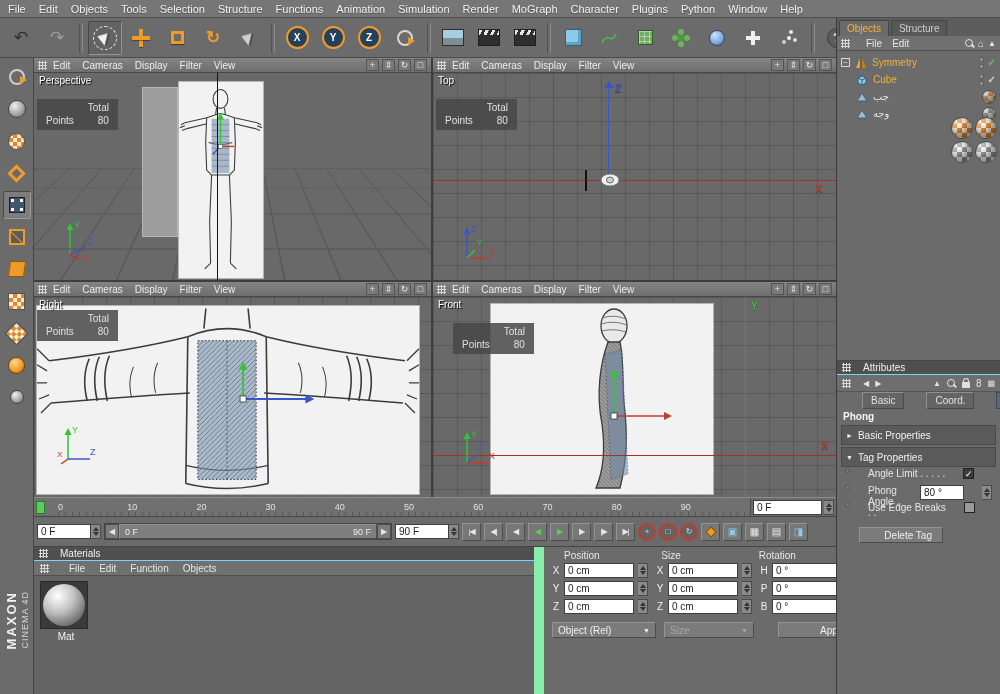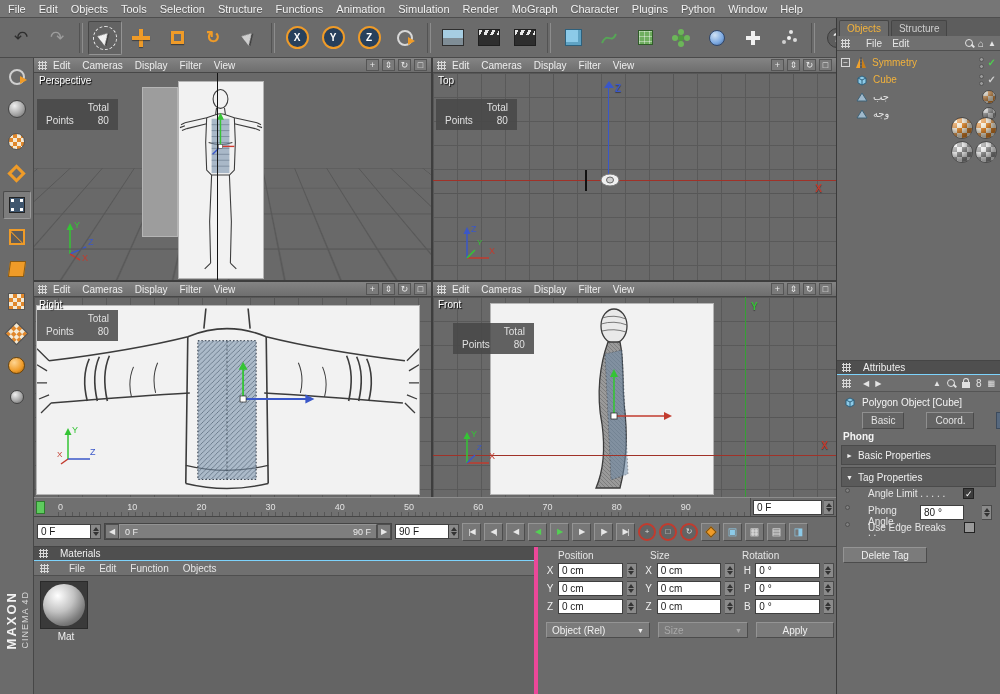--- a/index.html
+++ b/index.html
@@ -94,39 +94,39 @@
 .tl-slider{width:288px;height:17px;background:#5a5a5a;border:1px solid #454545;display:flex;align-items:stretch;flex:none;}
 .tl-arrow{width:14px;display:flex;align-items:center;justify-content:center;background:#7b7b7b;border:1px solid #4e4e4e;font-size:8px;color:#e8e8e8;flex:none;}
 .tl-handle{flex:1;background:#7e7e7e;border:1px solid #939393;border-bottom-color:#4c4c4c;border-right-color:#4c4c4c;display:flex;align-items:center;justify-content:space-between;padding:0 5px;font-size:9px;color:#ececec;}
 .pbtn{width:19px;height:18px;background:#777;border:1px solid #949494;border-bottom-color:#4c4c4c;border-right-color:#4c4c4c;display:flex;align-items:center;justify-content:center;font-size:8px;color:#e8e8e8;flex:none;letter-spacing:-1px;}
 .pbtn.green{color:#53d053;}
 .recbtn{width:18px;height:18px;border-radius:50%;background:#636363;border:2px solid #c23b2e;display:flex;align-items:center;justify-content:center;font-size:8px;color:#ddd;flex:none;}
 .mbtn{width:19px;height:18px;background:#777;border:1px solid #949494;border-bottom-color:#4c4c4c;border-right-color:#4c4c4c;display:flex;align-items:center;justify-content:center;flex:none;font-size:10px;color:#e8e8e8;}
 .keyg{width:8px;height:8px;background:#ef9b28;transform:rotate(45deg);border:1px solid #7c4f0c;}
 
 
-.bottom{flex:1;display:flex;gap:4px;background:#ec4899;}
+.bottom{flex:1;display:flex;gap:10px;background:#86efac;}
 .panel-hdr{height:14px;flex:none;background:#4f4f4f;display:flex;align-items:center;gap:6px;padding:0 5px;color:#f0f0f0;border-bottom:1px solid #7dd3fc;}
 .materials{width:500px;flex:none;display:flex;flex-direction:column;background:#676767;}
 .mat-menu{height:15px;flex:none;display:flex;align-items:center;gap:14px;padding:0 6px;background:#707070;border-bottom:1px solid #4f4f4f;}
 .mat-body{flex:1;background:#646464;padding:5px 6px;display:flex;align-items:flex-start;}
 .mat-item{width:52px;text-align:center;}
 .mat-slab{width:48px;height:48px;background:#3a3a3a;border:1px solid #2a2a2a;display:flex;align-items:center;justify-content:center;}
 .mat-sphere{width:42px;height:42px;border-radius:50%;background:radial-gradient(circle at 35% 28%,#ffffff,#c2c2c2 40%,#7c7c7c 70%,#4a4a4a);}
 .mat-name{margin-top:2px;color:#f0f0f0;}
 .coords{flex:1;display:flex;flex-direction:column;background:#6b6b6b;}
 .coord-cols{display:grid;grid-template-columns:1fr 1fr 1fr;padding:3px 8px 1px 20px;color:#e6e6e6;}
 .coord-grid{display:grid;grid-template-columns:1fr 1fr 1fr;gap:3px 8px;padding:1px 8px;}
 .cellgrp{display:flex;align-items:center;gap:4px;}
 .flabel{width:8px;text-align:center;color:#efefef;flex:none;}
 .coord-foot{display:flex;align-items:center;gap:8px;padding:7px 8px 0 8px;}
 .ddbtn{height:16px;background:#7b7b7b;border:1px solid #949494;border-bottom-color:#4c4c4c;border-right-color:#4c4c4c;display:flex;align-items:center;justify-content:space-between;gap:6px;padding:0 5px;color:#f0f0f0;}
 .ddbtn.disabled{color:#a8a8a8;}
 .dd-arrow{font-size:7px;}
-.btn3d{height:16px;background:#7b7b7b;border:1px solid #949494;border-bottom-color:#4c4c4c;border-right-color:#4c4c4c;display:flex;align-items:center;justify-content:center;color:#f0f0f0;padding:0 10px;}
+.btn3d{height:16px;background:#7b7b7b;border:1px solid #949494;border-bottom-color:#4c4c4c;border-right-color:#4c4c4c;display:flex;align-items:center;justify-content:flex-end;color:#f0f0f0;padding:0 10px;margin-left:16px;}
 
 
 .rightpanel{position:absolute;left:836px;top:18px;width:164px;height:676px;background:#6b6b6b;border-left:1px solid #3a3a3a;display:flex;flex-direction:column;}
 .rp-tabs{height:18px;flex:none;background:#5d5d5d;display:flex;align-items:flex-end;padding:2px 2px 0 2px;gap:2px;}
 .rp-tab{padding:2px 7px 2px 7px;background:#585858;border:1px solid #454545;border-bottom:none;border-radius:2px 2px 0 0;color:#cfcfcf;font-size:10px;}
 .rp-tab.active{background:#6b6b6b;color:#f2b23c;}
 .om-menu{height:15px;flex:none;display:flex;align-items:center;gap:10px;padding:0 4px;background:#707070;border-bottom:1px solid #4f4f4f;}
 .om-icons{margin-left:auto;display:flex;gap:4px;align-items:center;}
 .searchic{width:9px;height:9px;position:relative;flex:none;}
 .searchic::before{content:"";position:absolute;left:0;top:0;width:6px;height:6px;border:1.5px solid #e2e2e2;border-radius:50%;}
@@ -861,27 +861,20 @@
       <span class="hdots"></span>
       <span class="sm">◀</span>
       <span class="sm">▶</span>
       <span class="flexspace"></span>
       <span class="sm">▲</span>
       <span class="searchic"></span>
       <span class="icon-lock"></span>
       <span>8</span>
       <span class="sm">▦</span>
     </div>
-    <div class="attr-objrow">
-      <svg width="14" height="14" viewBox="0 0 14 14">
-        <path d="M3 5 L7 3 L11 5 L11 10 L7 12 L3 10 Z" fill="#8ecbe8" stroke="#2e607c"></path>
-          <path d="M3 5 L7 7 L11 5 M7 7 L7 12" stroke="#2e607c" fill="none"></path>
-      </svg>
-      <span>Polygon Object [Cube]</span>
-    </div>
     <div class="attr-tabs">
       <div class="atab">Basic</div>
       <div class="atab">Coord.</div>
       <div class="atab active">Phong</div>
     </div>
     <div class="attr-section">Phong</div>
     <div class="agroup">
       <span class="tri">►</span>
       <span>Basic Properties</span>
     </div>

